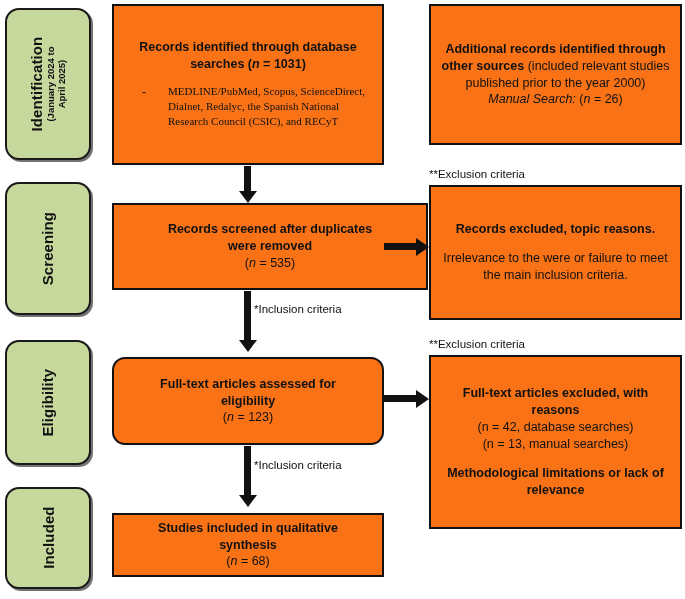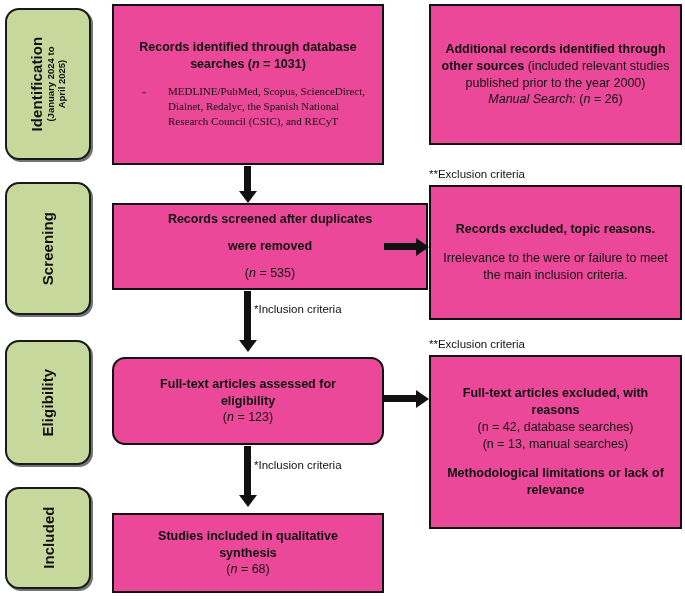--- a/index.html
+++ b/index.html
@@ -49,21 +49,21 @@
     display: block;
     max-width: 150px;
     white-space: normal;
     margin: 1px auto 0;
     line-height: 1.15;
   }
 
   
   .box {
     position: absolute;
-    background: #ec4899;
+    background: #f97316;
     border: 2.5px solid #111111;
     box-sizing: border-box;
     padding: 8px 10px;
     display: flex;
     flex-direction: column;
     justify-content: center;
   }
   .box p {
     margin: 0;
     text-align: center;
@@ -187,21 +187,21 @@
     </p>
     <p>
       <span class="ital">Manual Search:</span><span> (</span><span class="ital">n</span><span> = 26)</span>
     </p>
   </div>
 
   <div class="v-arrow" style="left:244px; top:166px; height:26px;"></div>
 
   <div class="caption" style="left:429px; top:168px; width:253px;">**Exclusion criteria</div>
 
-  <div class="box" style="left:112px; top:203px; width:316px; height:87px;gap:10px;">
+  <div class="box" style="left:112px; top:203px; width:316px; height:87px;">
     <p class="b">Records screened after duplicates</p>
     <p class="b">were removed</p>
     <p>
       <span>(</span><span class="ital">n</span><span> = 535)</span>
     </p>
   </div>
 
   <div class="box" style="left:429px; top:185px; width:253px; height:135px;">
     <p class="b">Records excluded, topic reasons.</p>
     <p class="spacer-top">Irrelevance to the were or failure to meet the main inclusion criteria.</p>
@@ -228,21 +228,21 @@
     <p>(n = 42, database searches)</p>
     <p>(n = 13, manual searches)</p>
     <p class="spacer-top b">Methodological limitations or lack of relevance</p>
   </div>
 
   <div class="h-arrow" style="left:384px; top:395px; width:33px;"></div>
 
   <div class="v-arrow" style="left:244px; top:446px; height:50px;"></div>
   <div class="arrow-label" style="left:254px; top:459px;">*Inclusion criteria</div>
 
-  <div class="box" style="left:112px; top:513px; width:272px; height:80px;">
+  <div class="box" style="left:112px; top:513px; width:272px; height:64px;">
     <p class="b">Studies included in qualitative</p>
     <p class="b">synthesis</p>
     <p>
       <span>(</span><span class="ital">n</span><span> = 68)</span>
     </p>
   </div>
 
 </div>
 
 </body></html>

